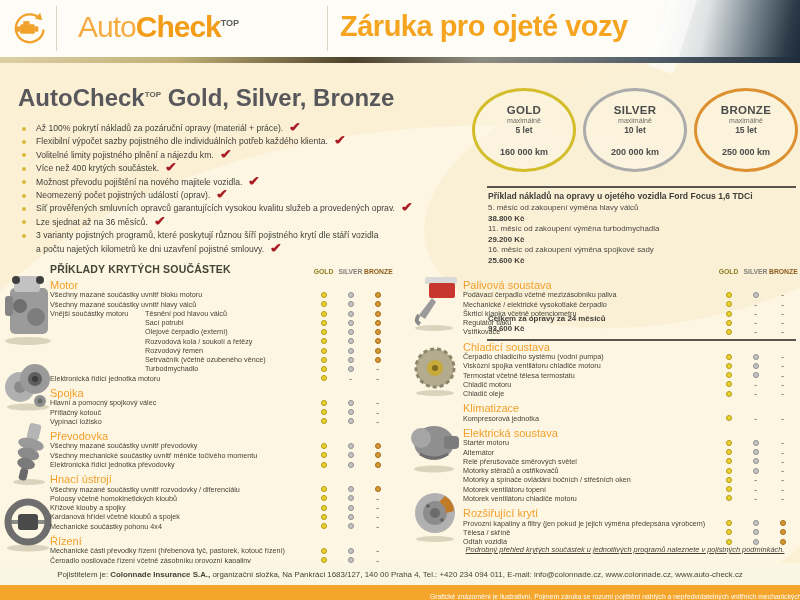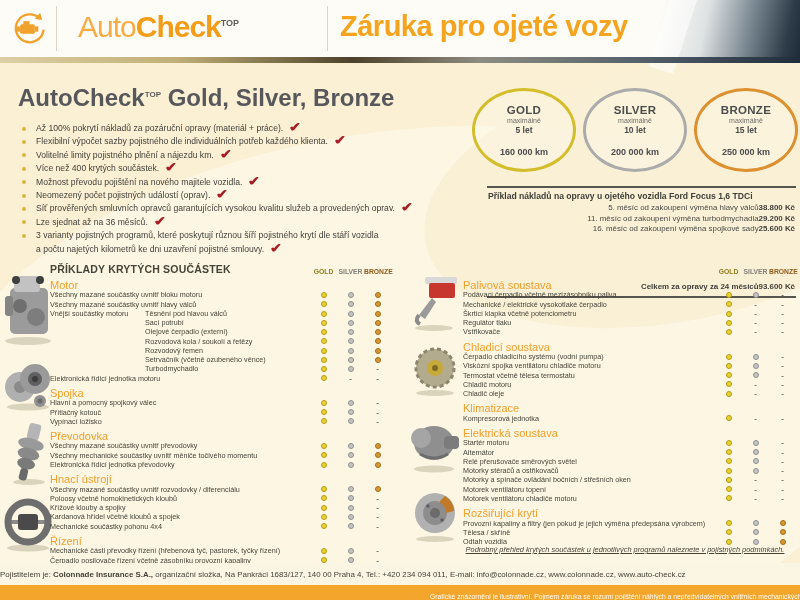--- a/index.html
+++ b/index.html
@@ -41,21 +41,21 @@
   .plans { position:absolute; left:472px; top:88px; width:328px; display:flex; gap:7px; }
   .plan { width:104px; height:84px; border:3px solid; border-radius:50%; display:flex; flex-direction:column; justify-content:center; align-items:center; text-align:center; background:rgba(255,252,243,0.25); }
   .plan .nm { font-size:11.5px; font-weight:700; color:#4c4c4c; letter-spacing:0.3px; }
   .plan .qa { font-size:7px; color:#6d6c66; margin:1px 0; }
   .plan .yr { font-size:8.5px; font-weight:700; color:#4c4c4c; }
   .plan .km { font-size:9px; font-weight:700; color:#4c4c4c;margin-top:12px; }
 
   
   .costbox { position:absolute; left:487px; top:186px; width:309px; border-top:2px solid #57554e; border-bottom:2px solid #57554e; padding:3px 1px 4px 1px; }
   .costbox .ct { font-size:8.6px; font-weight:700; color:#3f3e39; margin-bottom:2px; white-space:nowrap; }
-  .crow2 { display:flex; justify-content:flex-end; font-size:7.9px; line-height:10.6px; color:#4b4a45; }
+  .crow2 { display:flex; justify-content:flex-end; font-size:7.9px; line-height:10.6px; color:#4b4a45;flex-direction:column; }
   .crow2 .v { font-weight:700; color:#3f3e39; }
   .crow2.total { font-weight:700; color:#3f3e39;margin-top:47px; }
 
   
   .tbl { position:absolute; top:262px; }
   .tbl-left { left:50px; width:341px; }
   .tbl-right { left:463px; width:333px; }
   .tbl-head { display:flex; align-items:flex-end; height:13px; margin-bottom:3px; }
   .tbl-title { flex:1; font-size:10.5px; font-weight:700; color:#454439; letter-spacing:0.2px; }
   .ch { width:27px; text-align:center; font-size:6.8px; font-weight:700; letter-spacing:0; }
@@ -69,21 +69,21 @@
   .dot { display:inline-block; width:6px; height:6px; border-radius:50%; vertical-align:middle; margin-top:-1px; }
   .dot-g { background:#ead32f; border:1px solid #b59a15; }
   .dot-s { background:#c4c4c4; border:1px solid #909090; }
   .dot-b { background:#d89733; border:1px solid #a36d18; }
   .dash { color:#6b6962; font-weight:700; font-size:8px; }
 
   .photo { position:absolute; }
   .note { position:absolute; left:452px; top:545px; width:346px; font-size:7.4px; font-style:italic; color:#454439; text-align:center;text-decoration:underline; }
 
   
-  .footer { position:absolute; left:0; right:0; top:563px; height:22px; background:#fbf5e4; display:flex; align-items:center; z-index:3; }
+  .footer { position:absolute; left:0; right:0; top:563px; height:22px; background:#fbf5e4; display:flex; align-items:center; justify-content:center; z-index:3; }
   .footer .ft { font-size:7.9px; color:#454439; white-space:nowrap; }
   .footer .ft b { font-weight:700; }
   .orangebar { position:absolute; left:0; right:0; top:585px; height:15px; background:#f3a52c; overflow:hidden; z-index:3; }
   .orangebar .dt { display:inline-block; margin-left:430px; font-size:6.8px; color:#fffdf6; line-height:15px; white-space:nowrap; }
 </style>
 </head>
 <body>
 
 <div class="page">
 
@@ -432,21 +432,21 @@
             <div class="lbl">
               <span>Mechanické součástky pohonu 4x4</span>
             </div>
             <div class="cell"><span class="dot dot-g"></span></div>
             <div class="cell"><span class="dot dot-s"></span></div>
             <div class="cell"><span class="dash">-</span></div>
           </div>
           <div class="sec-h">Řízení</div>
           <div class="crow">
             <div class="lbl">
-              <span>Mechanické části převodky řízení (hřebenová tyč, pastorek, tyčky řízení)</span>
+              <span>Mechanické části převodky řízení (hřebenová tyč, pastorek, kotouč řízení)</span>
             </div>
             <div class="cell"><span class="dot dot-g"></span></div>
             <div class="cell"><span class="dot dot-s"></span></div>
             <div class="cell"><span class="dash">-</span></div>
           </div>
           <div class="crow">
             <div class="lbl">
               <span>Čerpadlo posilovače řízení včetně zásobníku provozní kapaliny</span>
             </div>
             <div class="cell"><span class="dot dot-g"></span></div>

